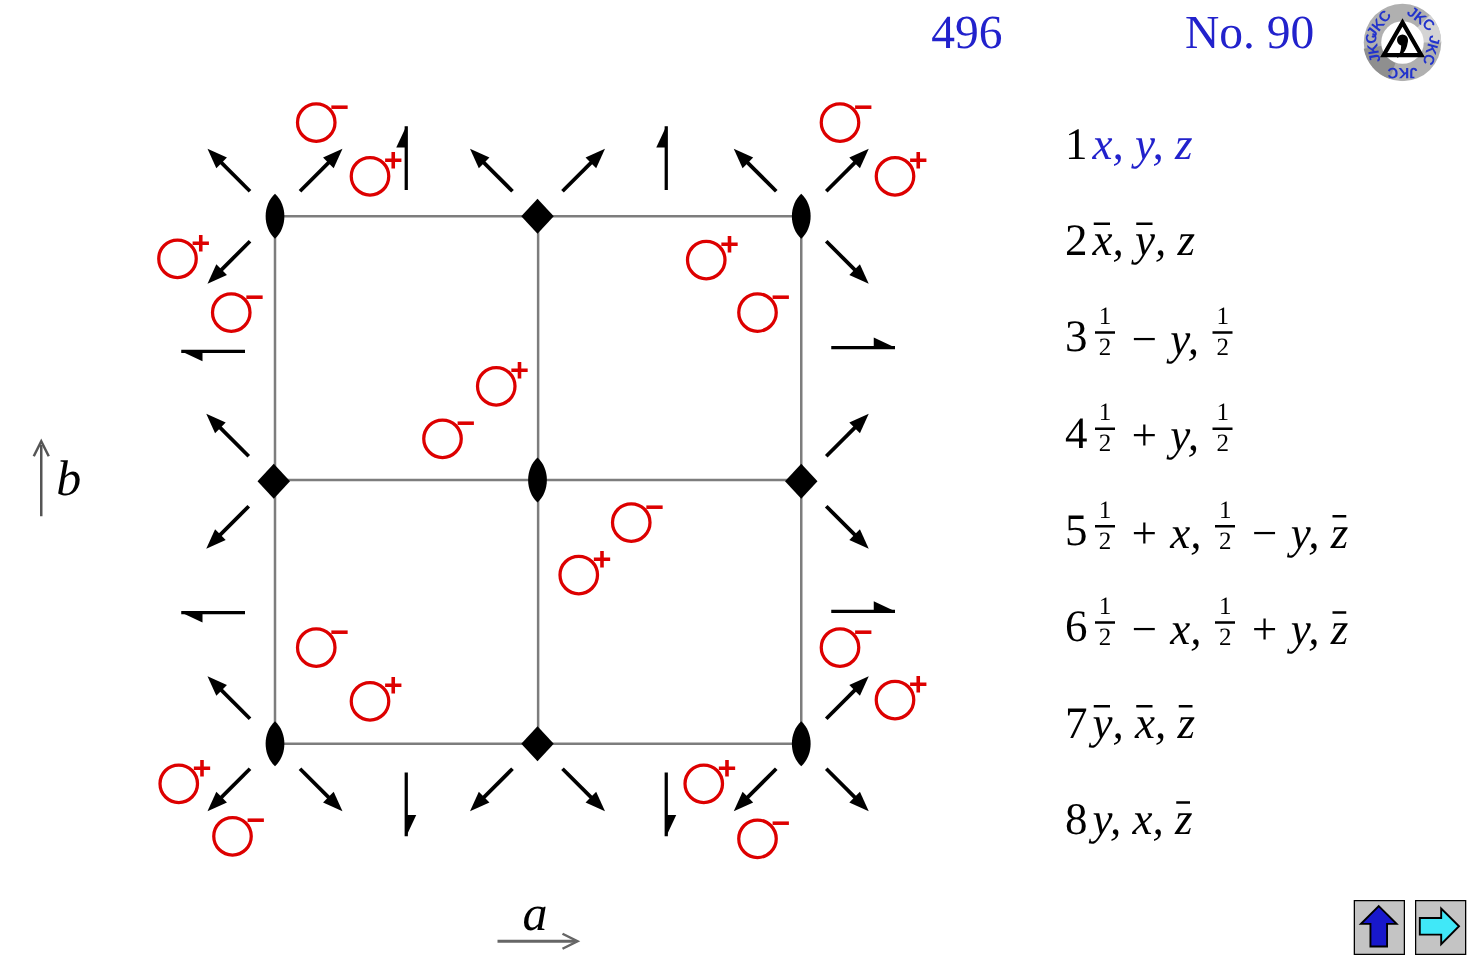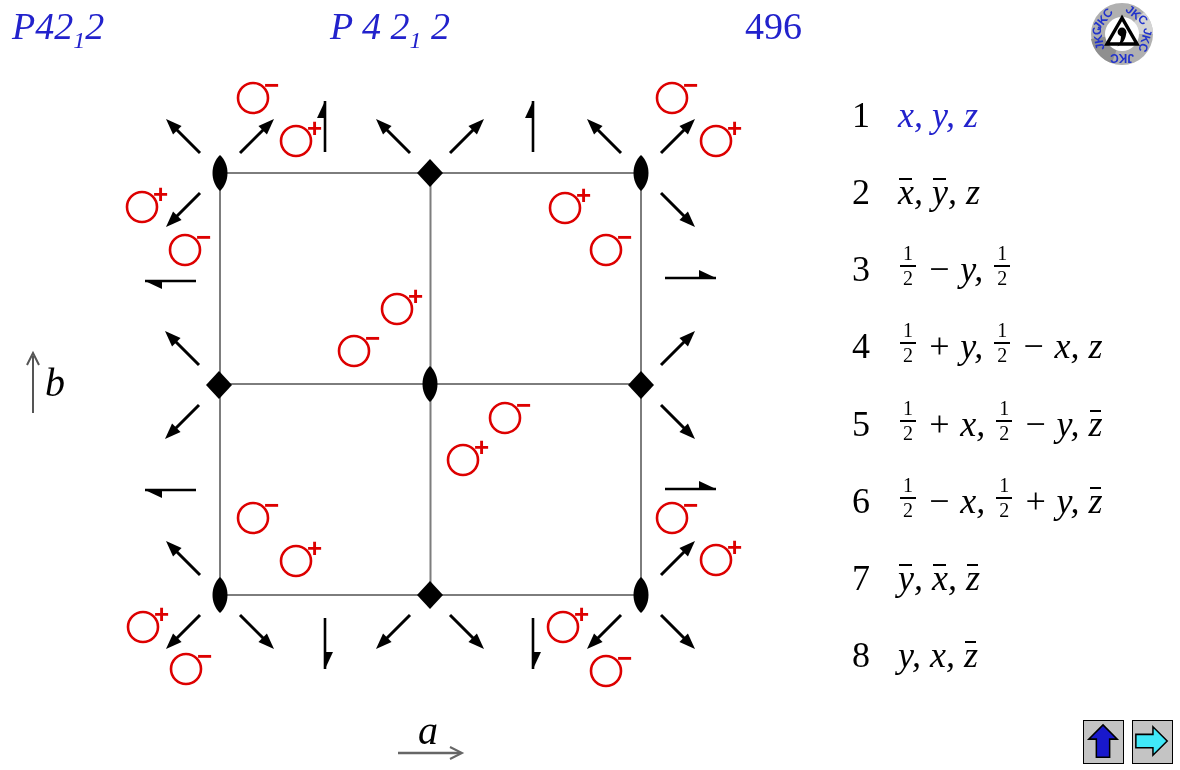--- a/index.html
+++ b/index.html
@@ -4,43 +4,42 @@
 <style>
   html,body{margin:0;padding:0;background:#fff;}
   .page{position:relative;width:1180px;height:770px;background:#fff;overflow:hidden;
         font-family:"Liberation Serif", serif;}
   .title{position:absolute;top:4px;font-size:38px;color:#2222cc;white-space:pre;font-style:italic;}
   .title .sub{font-size:24px;vertical-align:-9px;}
   .diagram{position:absolute;left:0;top:0;}
   .ops{position:absolute;left:848px;top:0;width:330px;height:770px;}
   .op-row{position:absolute;left:0;display:flex;align-items:center;height:46px;color:#000;}
   .op-num{width:26px;font-size:36px;text-align:center;font-style:normal;}
-  .op-formula{margin-left:24px;font-size:36px;font-style:italic;white-space:pre;display:flex;align-items:center;}
+  .op-formula{margin-left:0;font-size:36px;font-style:italic;white-space:pre;display:flex;align-items:flex-end;}
   .op-formula .txt{white-space:pre;}
   .bar{position:relative;display:inline-block;}
   .bar::before{content:"";position:absolute;top:7px;left:1px;right:2px;border-top:2.5px solid currentColor;}
   .frac{display:inline-flex;flex-direction:column;align-items:center;font-style:normal;
         font-size:20px;line-height:1.05;margin:0 2px;transform:translateY(-3px);}
   .frac .fn{border-bottom:2px solid #000;padding:0 3px 1px 3px;}
   .frac .fd{padding-top:1px;}
   .logo{position:absolute;left:1088px;top:1px;}
   .navbtn{position:absolute;top:720px;width:41px;height:44px;background:#c4c4c4;
           border:1.5px solid #000;box-sizing:border-box;cursor:pointer;}
   .navbtn svg{display:block;}
 </style>
 </head>
 <body>
 
 <div class="page">
 
-  <div class="title" style="left:12px"><span>P</span><span>42</span><span class="sub">1</span><span>2</span></div>
-
-  <div class="title" style="left:330px"><span>P</span><span> 4 2</span><span class="sub">1</span><span> 2</span></div>
+
 
   <div class="title" style="left:745px;font-style:normal">496</div>
+  <div class="title" style="left:948px;font-style:normal">No. 90</div>
 
   <svg class="logo" width="68" height="64" viewBox="-34 -32 68 64">
     <circle cx="0" cy="1" r="31" fill="#b0b0b0"></circle>
     <path d="M 0,1 L 22,-21 A 31,31 0 0 1 31,1 Z" fill="#d4d4d4"></path>
     <path d="M 0,1 L -31,6 A 31,31 0 0 0 -10,30 Z" fill="#8f8f8f"></path>
     <circle cx="0" cy="1" r="17" fill="#ffffff"></circle>
     <g transform="translate(0,1)">
       <g transform="rotate(-52)">
           <text y="-20" text-anchor="middle" font-size="12" font-weight="bold" fill="#2233cc" font-family="Liberation Sans, sans-serif">JKC</text>
         </g>
@@ -187,21 +186,21 @@
       <div class="op-row" style="top: 169.15px;">
         <span class="op-num">2</span>
         <span class="op-formula"><span class="bar">x</span><span class="txt">, </span><span class="bar">y</span><span class="txt">, z</span></span>
       </div>
       <div class="op-row" style="top: 246.3px;">
         <span class="op-num">3</span>
         <span class="op-formula"><span class="frac"><span class="fn">1</span><span class="fd">2</span></span><span class="txt"> − y, </span><span class="frac"><span class="fn">1</span><span class="fd">2</span></span></span>
       </div>
       <div class="op-row" style="top: 323.45px;">
         <span class="op-num">4</span>
-        <span class="op-formula"><span class="frac"><span class="fn">1</span><span class="fd">2</span></span><span class="txt"> + y, </span><span class="frac"><span class="fn">1</span><span class="fd">2</span></span><span class="txt"> − x, z</span></span>
+        <span class="op-formula"><span class="frac"><span class="fn">1</span><span class="fd">2</span></span><span class="txt"> + y, </span><span class="frac"><span class="fn">1</span><span class="fd">2</span></span></span>
       </div>
       <div class="op-row" style="top: 400.6px;">
         <span class="op-num">5</span>
         <span class="op-formula"><span class="frac"><span class="fn">1</span><span class="fd">2</span></span><span class="txt"> + x, </span><span class="frac"><span class="fn">1</span><span class="fd">2</span></span><span class="txt"> − y, </span><span class="bar">z</span></span>
       </div>
       <div class="op-row" style="top: 477.75px;">
         <span class="op-num">6</span>
         <span class="op-formula"><span class="frac"><span class="fn">1</span><span class="fd">2</span></span><span class="txt"> − x, </span><span class="frac"><span class="fn">1</span><span class="fd">2</span></span><span class="txt"> + y, </span><span class="bar">z</span></span>
       </div>
       <div class="op-row" style="top: 554.9px;">

